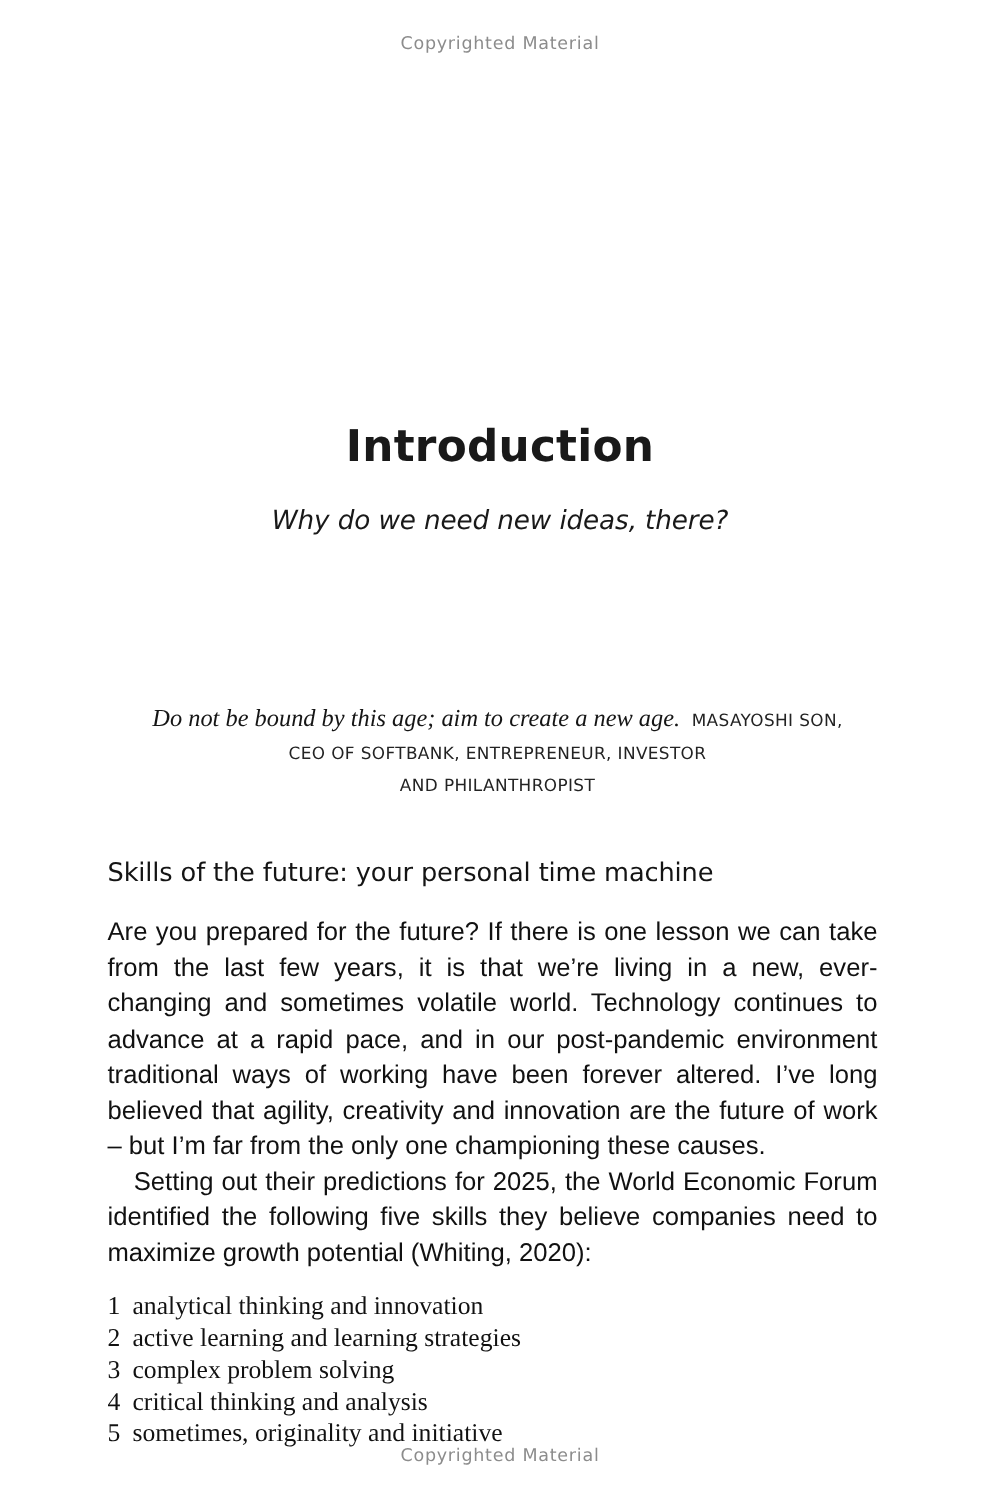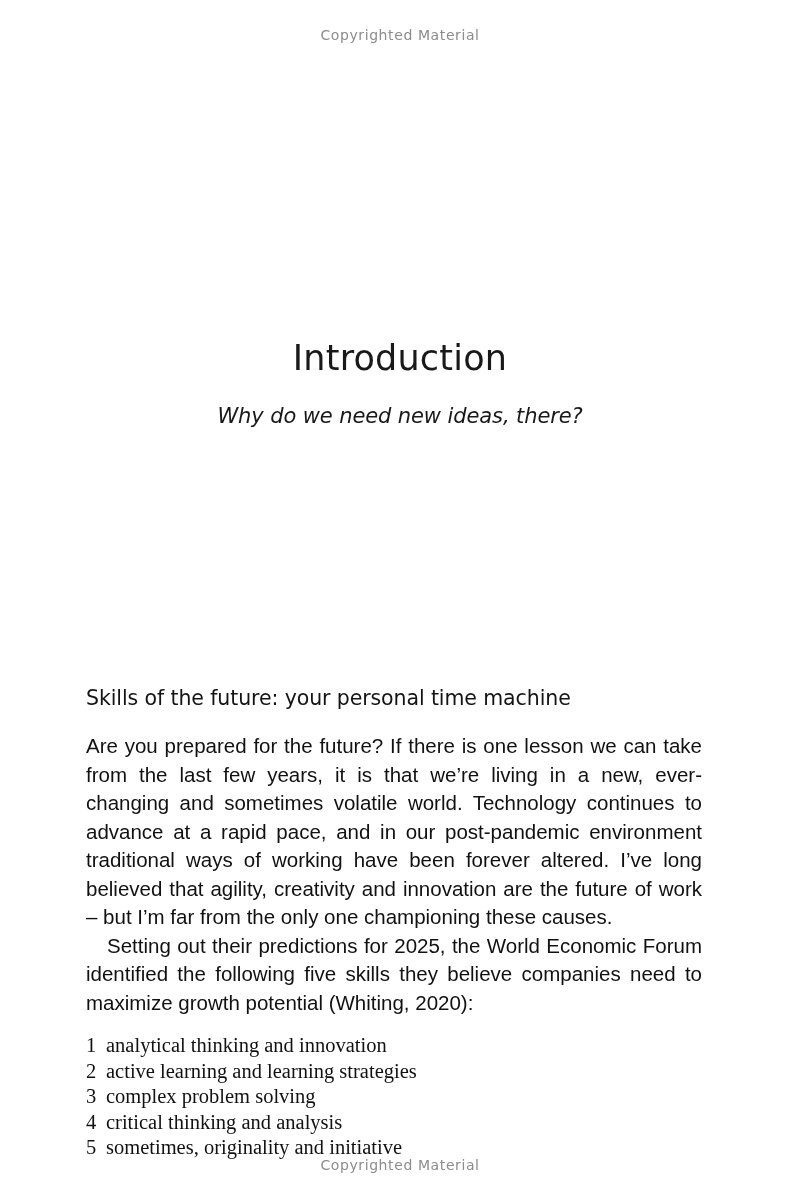--- a/index.html
+++ b/index.html
@@ -42,21 +42,21 @@
   
   .title-block {
     position: absolute;
     left: 0;
     top: 336px;
     width: 800px;
     text-align: center;
   }
   .chapter-title {
     font-family: "DejaVu Sans", sans-serif;
-    font-weight: 400;
+    font-weight: 700;
     font-size: 35px;
     line-height: 44px;
     letter-spacing: 0.2px;
     color: #191919;
     margin: 0;
   }
   .chapter-subtitle {
     font-family: "DejaVu Sans", sans-serif;
     font-style: italic;
     font-weight: 400;
@@ -145,20 +145,25 @@
 
 <div class="page">
 
   <div class="running-head">Copyrighted Material</div>
 
   <div class="title-block">
     <h1 class="chapter-title">Introduction</h1>
     <div class="chapter-subtitle">Why do we need new ideas, there?</div>
   </div>
 
+  <div class="epigraph">
+    <span class="epigraph-quote">Do not be bound by this age; aim to create a new age.</span><span class="epigraph-attribution">&nbsp;&nbsp;</span><span class="epigraph-attribution">MASAYOSHI SON,</span><br>
+    <span class="epigraph-attribution">CEO OF SOFTBANK, ENTREPRENEUR, INVESTOR</span><br>
+    <span class="epigraph-attribution">AND PHILANTHROPIST</span>
+  </div>
 
   <div class="content">
 
     <h2 class="section-heading">Skills of the future: your personal time machine</h2>
 
     <p class="body-par">Are you prepared for the future? If there is one lesson we can take from the last few years, it is that we’re living in a new, ever-changing and sometimes volatile world. Technology continues to advance at a rapid pace, and in our post-pandemic environment traditional ways of working have been forever altered. I’ve long believed that agility, creativity and innovation are the future of work – but I’m far from the only one championing these causes.</p>
 
     <p class="body-par indent">Setting out their predictions for 2025, the World Economic Forum identified the following five skills they believe companies need to maximize growth potential (Whiting, 2020):</p>
 
     <ol class="skills-list">

